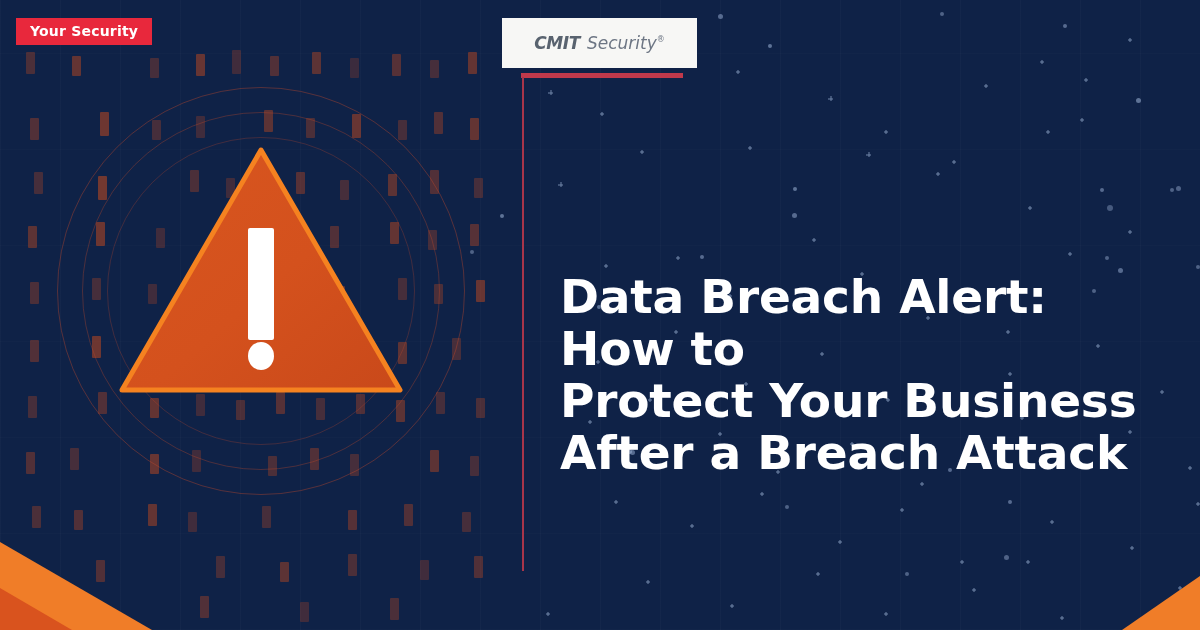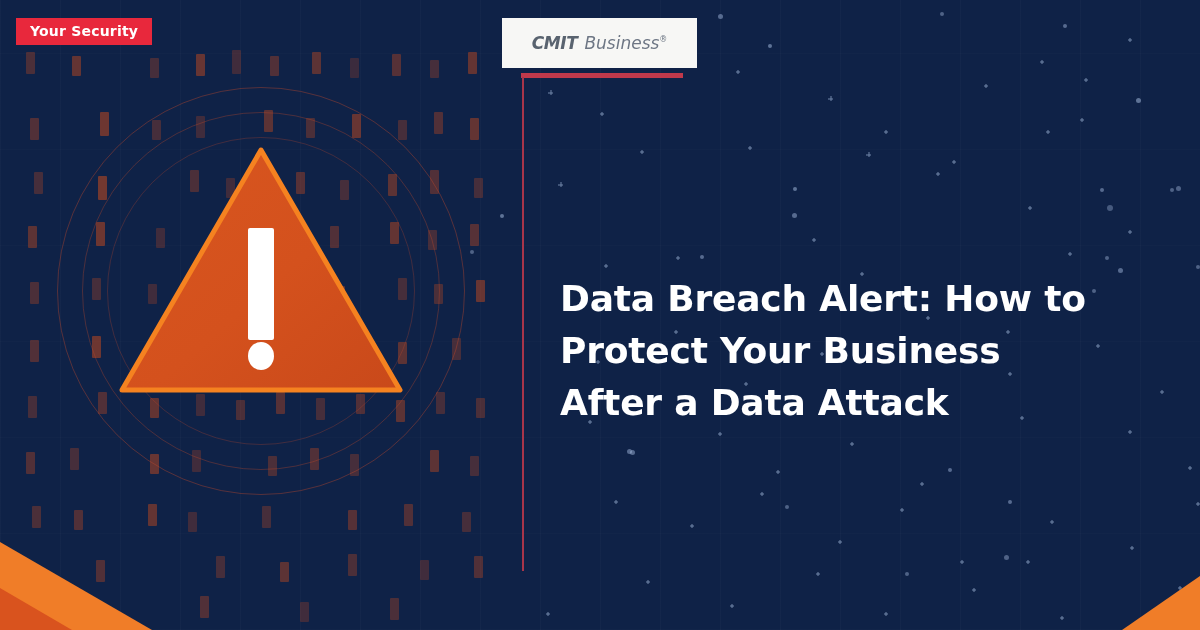--- a/index.html
+++ b/index.html
@@ -61,22 +61,22 @@
   }
   #logotext{font-size:17px;line-height:1;white-space:nowrap;color:#5a6472;}
   #logotext .cmit{font-weight:bold;font-style:italic;letter-spacing:-.4px;color:#59636f;}
   #logotext .sol{font-style:italic;font-weight:normal;color:#6d7684;margin-left:7px;}
   #logotext .reg{font-size:8px;vertical-align:super;color:#6d7684;}
   #logobar{position:absolute;left:521px;top:73px;width:162px;height:5px;background:#c0394b;}
   #vline{position:absolute;left:522px;top:77px;width:2px;height:494px;background:#a8354a;}
 
   
   #headline{
-    position:absolute;left:560px;top:249px;width:600px;
-    color:#ffffff;font-weight:bold;font-size:36px;line-height:52px;
+    position:absolute;left:560px;top:240px;width:600px;
+    color:#ffffff;font-weight:bold;font-size:47px;line-height:52px;
     letter-spacing:-.2px;
   }
   #headline .ln{display:block;}
 </style>
 </head>
 <body>
 
 <div id="stage">
 
   <div class="layer" id="vgrid"></div>
@@ -297,25 +297,25 @@
               background:#d9531e;
               clip-path:polygon(0 68px,72px 110px,0 110px);"></div>
   <div class="wedge" style="left:1060px;top:540px;width:140px;height:90px;
               background:#f07d28;
               clip-path:polygon(140px 36px,140px 90px,62px 90px);"></div>
 
   <div id="badge">Your Security</div>
 
   <div id="logobox">
     <div id="logotext">
-      <span class="cmit">CMIT</span><span class="sol">Business</span><span class="reg">®</span>
+      <span class="cmit">CMIT</span><span class="sol">Security</span><span class="reg">®</span>
     </div>
   </div>
   <div id="logobar"></div>
   <div id="vline"></div>
 
   <h1 id="headline">
     <span class="ln">Data Breach Alert: How to</span>
     <span class="ln">Protect Your Business</span>
-    <span class="ln">After a Data Attack</span>
+    <span class="ln">After a Breach Attack</span>
   </h1>
 
 </div>
 
 </body></html>

